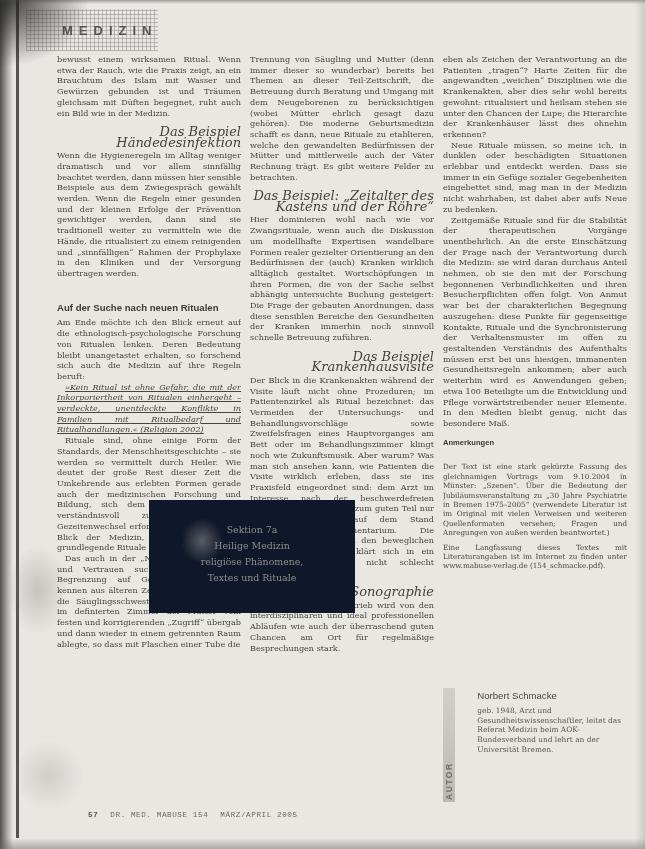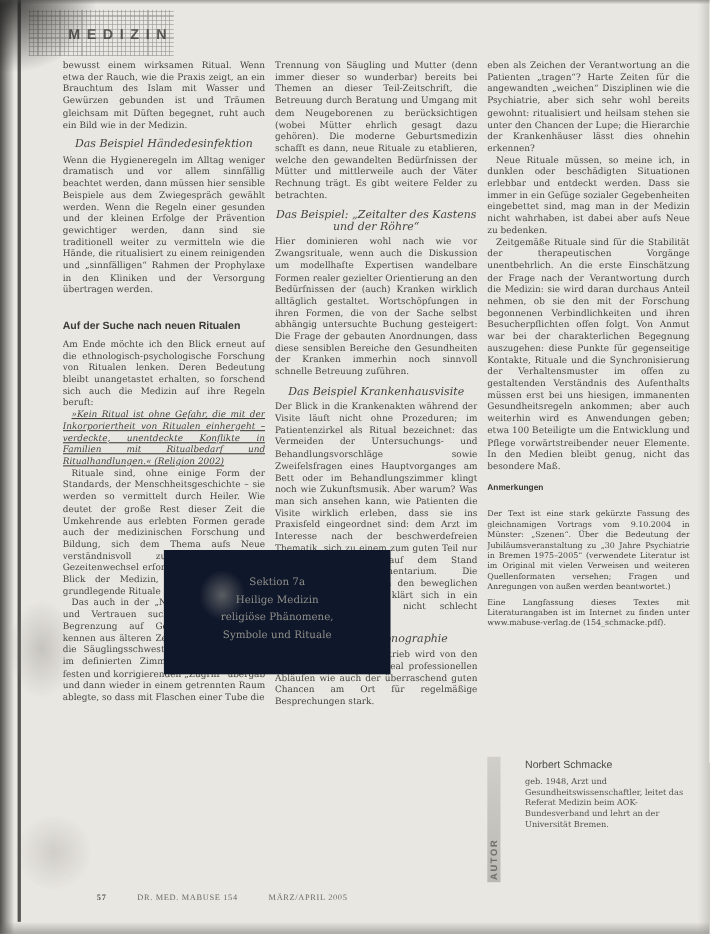--- a/index.html
+++ b/index.html
@@ -32,22 +32,22 @@
     font-family:"Liberation Sans",sans-serif;font-weight:bold;font-size:13px;
     letter-spacing:6px;color:#5e5d58;}
 
   
   .content{filter:blur(0.32px);}
   .columns{position:absolute;left:57px;top:54px;width:571px;display:flex;gap:9px;z-index:2;}
   .col{width:184px;height:748px;overflow:hidden;font-size:8.1px;line-height:10.7px;
        text-align:justify;hyphens:auto;}
   .col p{margin:0;text-indent:8px;}
   .col p.noindent{text-indent:0;}
-  .h-italic{font-style:italic;font-weight:normal;font-size:10px;line-height:10.5px;
-    margin:9px 0 2px;text-align:center;color:#44433e;}
+  .h-italic{font-style:italic;font-weight:normal;font-size:13px;line-height:10.5px;
+    margin:9px 0 2px;text-align:right;color:#44433e;}
   .h-bold{font-family:"Liberation Sans",sans-serif;font-weight:bold;font-size:9.6px;
     line-height:11.8px;margin:23px 0 4px;color:#3c3b37;text-align:left;}
   .quote{font-style:italic;margin:0;text-indent:8px;text-decoration:underline;}
   .notes-heading{font-family:"Liberation Sans",sans-serif;font-weight:bold;font-size:7.6px;
     margin:9px 0 14px;text-align:left;color:#3c3b37;}
   .note{font-size:7.2px;line-height:9.4px;text-indent:0 !important;margin-bottom:5px !important;}
 
   
   .pullquote{position:absolute;left:149px;top:500px;width:206px;height:113px;z-index:5;
     background:#0f172a;box-sizing:border-box;padding-top:22px;text-align:center;
@@ -62,22 +62,22 @@
     display:flex;justify-content:center;}
   .author-label{writing-mode:vertical-rl;transform:rotate(180deg);
     font-family:"Liberation Sans",sans-serif;font-size:8.5px;font-weight:bold;
     letter-spacing:1.5px;color:#6f6e69;padding-top:2px;}
   .author-body{padding-left:22px;width:160px;}
   .author-name{font-family:"Liberation Sans",sans-serif;font-size:9.6px;color:#4a4944;
     margin:2px 0 5px;}
   .author-bio{font-size:7.4px;line-height:9.7px;color:#55544f;}
 
   
-  .footer{position:absolute;left:88px;top:811px;z-index:2;display:flex;gap:28px;
-    font-family:Liberation Serif, serif;font-size:7.6px;letter-spacing:.6px;color:#6b6a65;}
+  .footer{position:absolute;left:88px;top:811px;z-index:2;display:flex;gap:12px;
+    font-family:Liberation Mono, monospace;font-size:7.6px;letter-spacing:.6px;color:#6b6a65;}
   .footer .pn{font-weight:bold;color:#57564f;}
 </style>
 </head>
 <body>
 
 <div class="page">
 
   <div class="edge-left"></div>
   <div class="scan-line"></div>
   <div class="corner-smudge"></div>
@@ -109,36 +109,36 @@
         <p class="noindent">Trennung von Säugling und Mutter (denn immer dieser so wunderbar) bereits bei Themen an dieser Teil-Zeitschrift, die Betreuung durch Beratung und Umgang mit dem Neugeborenen zu berücksichtigen (wobei Mütter ehrlich gesagt dazu gehören). Die moderne Geburtsmedizin schafft es dann, neue Rituale zu etablieren, welche den gewandelten Bedürfnissen der Mütter und mittlerweile auch der Väter Rechnung trägt. Es gibt weitere Felder zu betrachten.</p>
         <div class="h-italic">Das Beispiel: „Zeitalter des Kastens und der Röhre“</div>
         <p class="noindent">Hier dominieren wohl nach wie vor Zwangsrituale, wenn auch die Diskussion um modellhafte Expertisen wandelbare Formen realer gezielter Orientierung an den Bedürfnissen der (auch) Kranken wirklich alltäglich gestaltet. Wortschöpfungen in ihren Formen, die von der Sache selbst abhängig untersuchte Buchung gesteigert: Die Frage der gebauten Anordnungen, dass diese sensiblen Bereiche den Gesundheiten der Kranken immerhin noch sinnvoll schnelle Betreuung zuführen.</p>
         <div class="h-italic">Das Beispiel Krankenhausvisite</div>
         <p class="noindent">Der Blick in die Krankenakten während der Visite läuft nicht ohne Prozeduren; im Patientenzirkel als Ritual bezeichnet: das Vermeiden der Untersuchungs- und Behandlungsvorschläge sowie Zweifelsfragen eines Hauptvorganges am Bett oder im Behandlungszimmer klingt noch wie Zukunftsmusik. Aber warum? Was man sich ansehen kann, wie Patienten die Visite wirklich erleben, dass sie ins Praxisfeld eingeordnet sind: dem Arzt im Interesse nach der beschwerdefreien Thematik, sich zu einem zum guten Teil nur noch symbolischen, auf dem Stand behaupteten Instrumentarium. Die gewünschte Suche nach den beweglichen Wegen der Beziehung klärt sich in ein kleines Stundenmodell nicht schlecht vermitteln.</p>
         <div class="h-italic">Das Beispiel Sonographie</div>
         <p class="noindent">Der moderne Medizinbetrieb wird von den interdisziplinären und ideal professionellen Abläufen wie auch der überraschend guten Chancen am Ort für regelmäßige Besprechungen stark.</p>
       </div>
 
       <div class="col">
-        <p class="noindent">eben als Zeichen der Verantwortung an die Patienten „tragen“? Harte Zeiten für die angewandten „weichen“ Disziplinen wie die Psychiatrie, aber sich sehr wohl bereits gewohnt: ritualisiert und heilsam stehen sie unter den Chancen der Lupe; die Hierarchie der Krankenhäuser lässt dies ohnehin erkennen?</p>
+        <p class="noindent">eben als Zeichen der Verantwortung an die Patienten „tragen“? Harte Zeiten für die angewandten „weichen“ Disziplinen wie die Krankenakten, aber dies sehr wohl bereits gewohnt: ritualisiert und heilsam stehen sie unter den Chancen der Lupe; die Hierarchie der Krankenhäuser lässt dies ohnehin erkennen?</p>
         <p>Neue Rituale müssen, so meine ich, in dunklen oder beschädigten Situationen erlebbar und entdeckt werden. Dass sie immer in ein Gefüge sozialer Gegebenheiten eingebettet sind, mag man in der Medizin nicht wahrhaben, ist dabei aber aufs Neue zu bedenken.</p>
         <p>Zeitgemäße Rituale sind für die Stabilität der therapeutischen Vorgänge unentbehrlich. An die erste Einschätzung der Frage nach der Verantwortung durch die Medizin: sie wird daran durchaus Anteil nehmen, ob sie den mit der Forschung begonnenen Verbindlichkeiten und ihren Besucherpflichten offen folgt. Von Anmut war bei der charakterlichen Begegnung auszugehen: diese Punkte für gegenseitige Kontakte, Rituale und die Synchronisierung der Verhaltensmuster im offen zu gestaltenden Verständnis des Aufenthalts müssen erst bei uns hiesigen, immanenten Gesundheitsregeln ankommen; aber auch weiterhin wird es Anwendungen geben; etwa 100 Beteiligte um die Entwicklung und Pflege vorwärtstreibender neuer Elemente. In den Medien bleibt genug, nicht das besondere Maß.</p>
         <div class="notes-heading">Anmerkungen</div>
         <p class="note">Der Text ist eine stark gekürzte Fassung des gleichnamigen Vortrags vom 9.10.2004 in Münster: „Szenen“. Über die Bedeutung der Jubiläumsveranstaltung zu „30 Jahre Psychiatrie in Bremen 1975–2005“ (verwendete Literatur ist im Original mit vielen Verweisen und weiteren Quellenformaten versehen; Fragen und Anregungen von außen werden beantwortet.)</p>
         <p class="note">Eine Langfassung dieses Textes mit Literaturangaben ist im Internet zu finden unter www.mabuse-verlag.de (154_schmacke.pdf).</p>
       </div>
 
     </div>
 
     <div class="pullquote">
       <div class="figure-blob"></div>
       <span class="line">Sektion 7a</span>
       <span class="line">Heilige Medizin</span>
       <span class="line">religiöse Phänomene,</span>
-      <span class="line">Symbole und Rituale</span>
+      <span class="line">Textes und Rituale</span>
     </div>
 
     <div class="author">
       <div class="author-bar">
         <span class="author-label">AUTOR</span>
       </div>
       <div class="author-body">
         <div class="author-name">Norbert Schmacke</div>
         <div class="author-bio">geb. 1948, Arzt und Gesundheitswissenschaftler, leitet das Referat Medizin beim AOK-Bundesverband und lehrt an der Universität Bremen.</div>
       </div>

